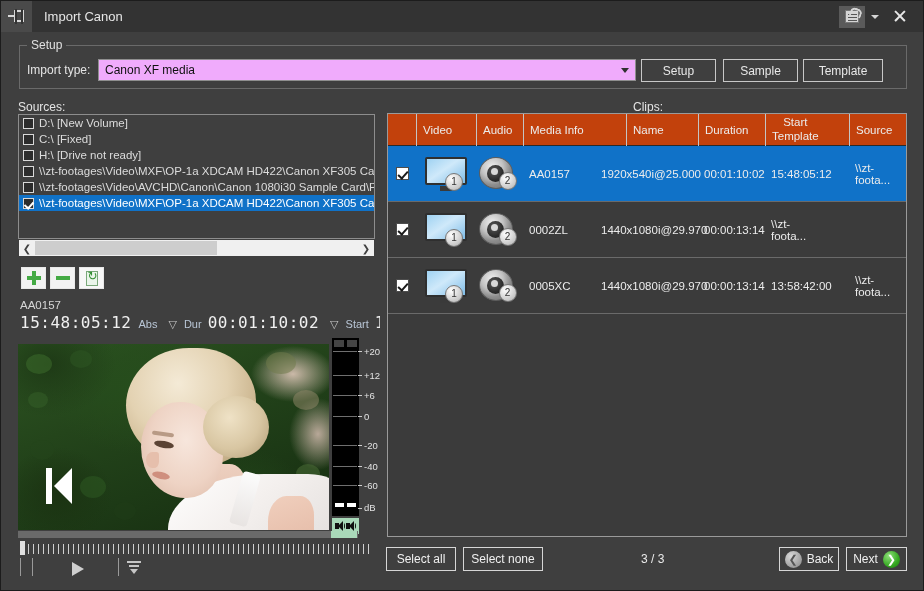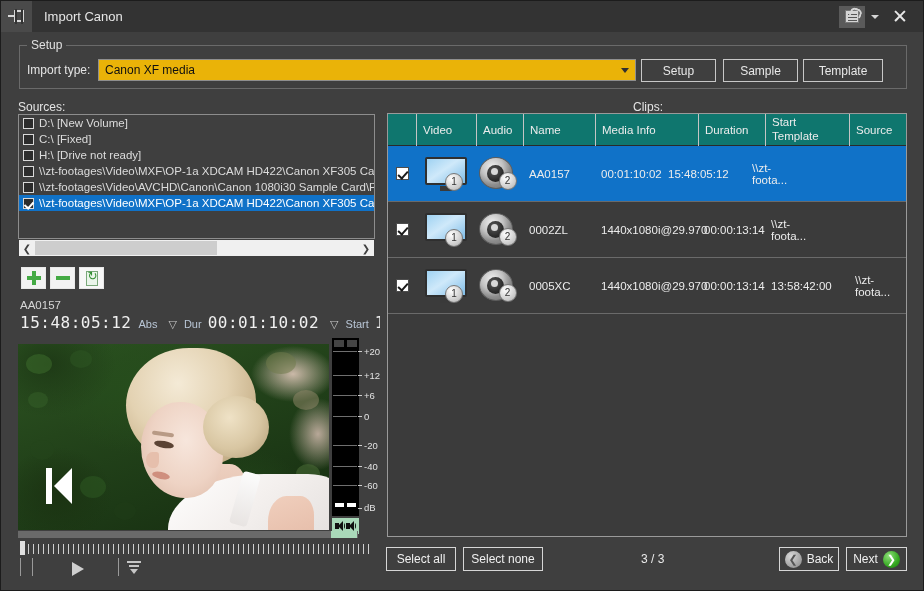--- a/index.html
+++ b/index.html
@@ -68,21 +68,21 @@
     background: #3f3f3f; padding: 0 4px;
     color: #e0e0e0; font-size: 12px;
   }
   .import-label {
     position: absolute; left: 26px; top: 62px;
     color: #e4e4e4; font-size: 12px;
   }
   .combo {
     position: absolute; left: 97px; top: 58px;
     width: 538px; height: 22px;
-    background: #eab308; border: 1px solid #8f8f8f;
+    background: #f0abfc; border: 1px solid #8f8f8f;
     display: flex; align-items: center;
   }
   .combo-text { color: #101010; font-size: 12px; padding-left: 6px; flex: 1; }
   .combo-arrow { width: 20px; display: flex; align-items: center; justify-content: center; }
   .chev { width: 0; height: 0; border-left: 4px solid transparent; border-right: 4px solid transparent; border-top: 5px solid #303030; }
 
   .topbtn {
     position: absolute; top: 58px; height: 23px;
     background: #3f3f3f; border: 1px solid #c8c8c8;
     color: #e8e8e8; font-size: 12px;
@@ -235,23 +235,24 @@
 
   
   .clips-cap { position: absolute; left: 632px; top: 99px; color: #e4e4e4; font-size: 12px; }
   .clips-box {
     position: absolute; left: 386px; top: 112px;
     width: 520px; height: 424px;
     background: #3b3b3b; border: 1px solid #9a9a9a;
     overflow: hidden;
   }
   .clips-head {
-    display: flex; height: 32px; background: #0f766e;
+    display: flex; height: 32px; background: #c2410c;
     border-bottom: 1px solid #2a2a2a;
     align-items: center;
+    text-align: center;
   }
   .ch {
     color: #ececec; font-size: 11.5px; padding-left: 6px;
     height: 32px; display: flex; align-items: center;
     border-left: 1px solid #c4c4c4; box-sizing: border-box;
   }
   .ch.nb { border-left: none; }
   .ch.two { line-height: 1.15; display: flex; align-items: center; }
   .clip-row { display: flex; align-items: center; height: 56px; border-bottom: 1px solid #6a6a6a; position: relative; }
   .clip-row.sel { background: #1072c8; }
@@ -573,22 +574,22 @@
         <div class="l3"></div>
       </div>
   </div>
 
   <div class="clips-cap">Clips:</div>
   <div class="clips-box">
     <div class="clips-head">
       <div class="ch nb" style="width:28px"></div>
       <div class="ch" style="width:60px">Video</div>
       <div class="ch" style="width:47px">Audio</div>
+      <div class="ch" style="width:103px">Media Info</div>
       <div class="ch" style="width:72px">Name</div>
-      <div class="ch" style="width:103px">Media Info</div>
       <div class="ch" style="width:67px">Duration</div>
       <div class="ch two" style="width:84px">
         <div>
           <div>Start</div>
           <div>Template</div>
         </div>
       </div>
       <div class="ch" style="width:57px">Source</div>
     </div>
 
@@ -605,20 +606,21 @@
       </div>
       <div class="cellc" style="width:47px">
         <div class="aicon">
           <div class="spkbody"></div>
             <div class="spkcone"></div>
             <div class="spkdot"></div>
           <div class="badge" style="left:22px; top:16px">2</div>
         </div>
       </div>
       <div class="cell" style="width:72px">AA0157</div>
+      <div class="cell" style="width:103px">1920x540i@25.000</div>
       <div class="cell" style="width:67px">00:01:10:02</div>
       <div class="cell" style="width:84px">15:48:05:12</div>
       <div class="cell" style="width:57px">\\zt-foota...</div>
     </div>
 
     <div class="clip-row">
       <div class="cellc" style="width:28px">
           <div class="rowcb"></div>
         </div>
       <div class="cellc" style="width:60px">

